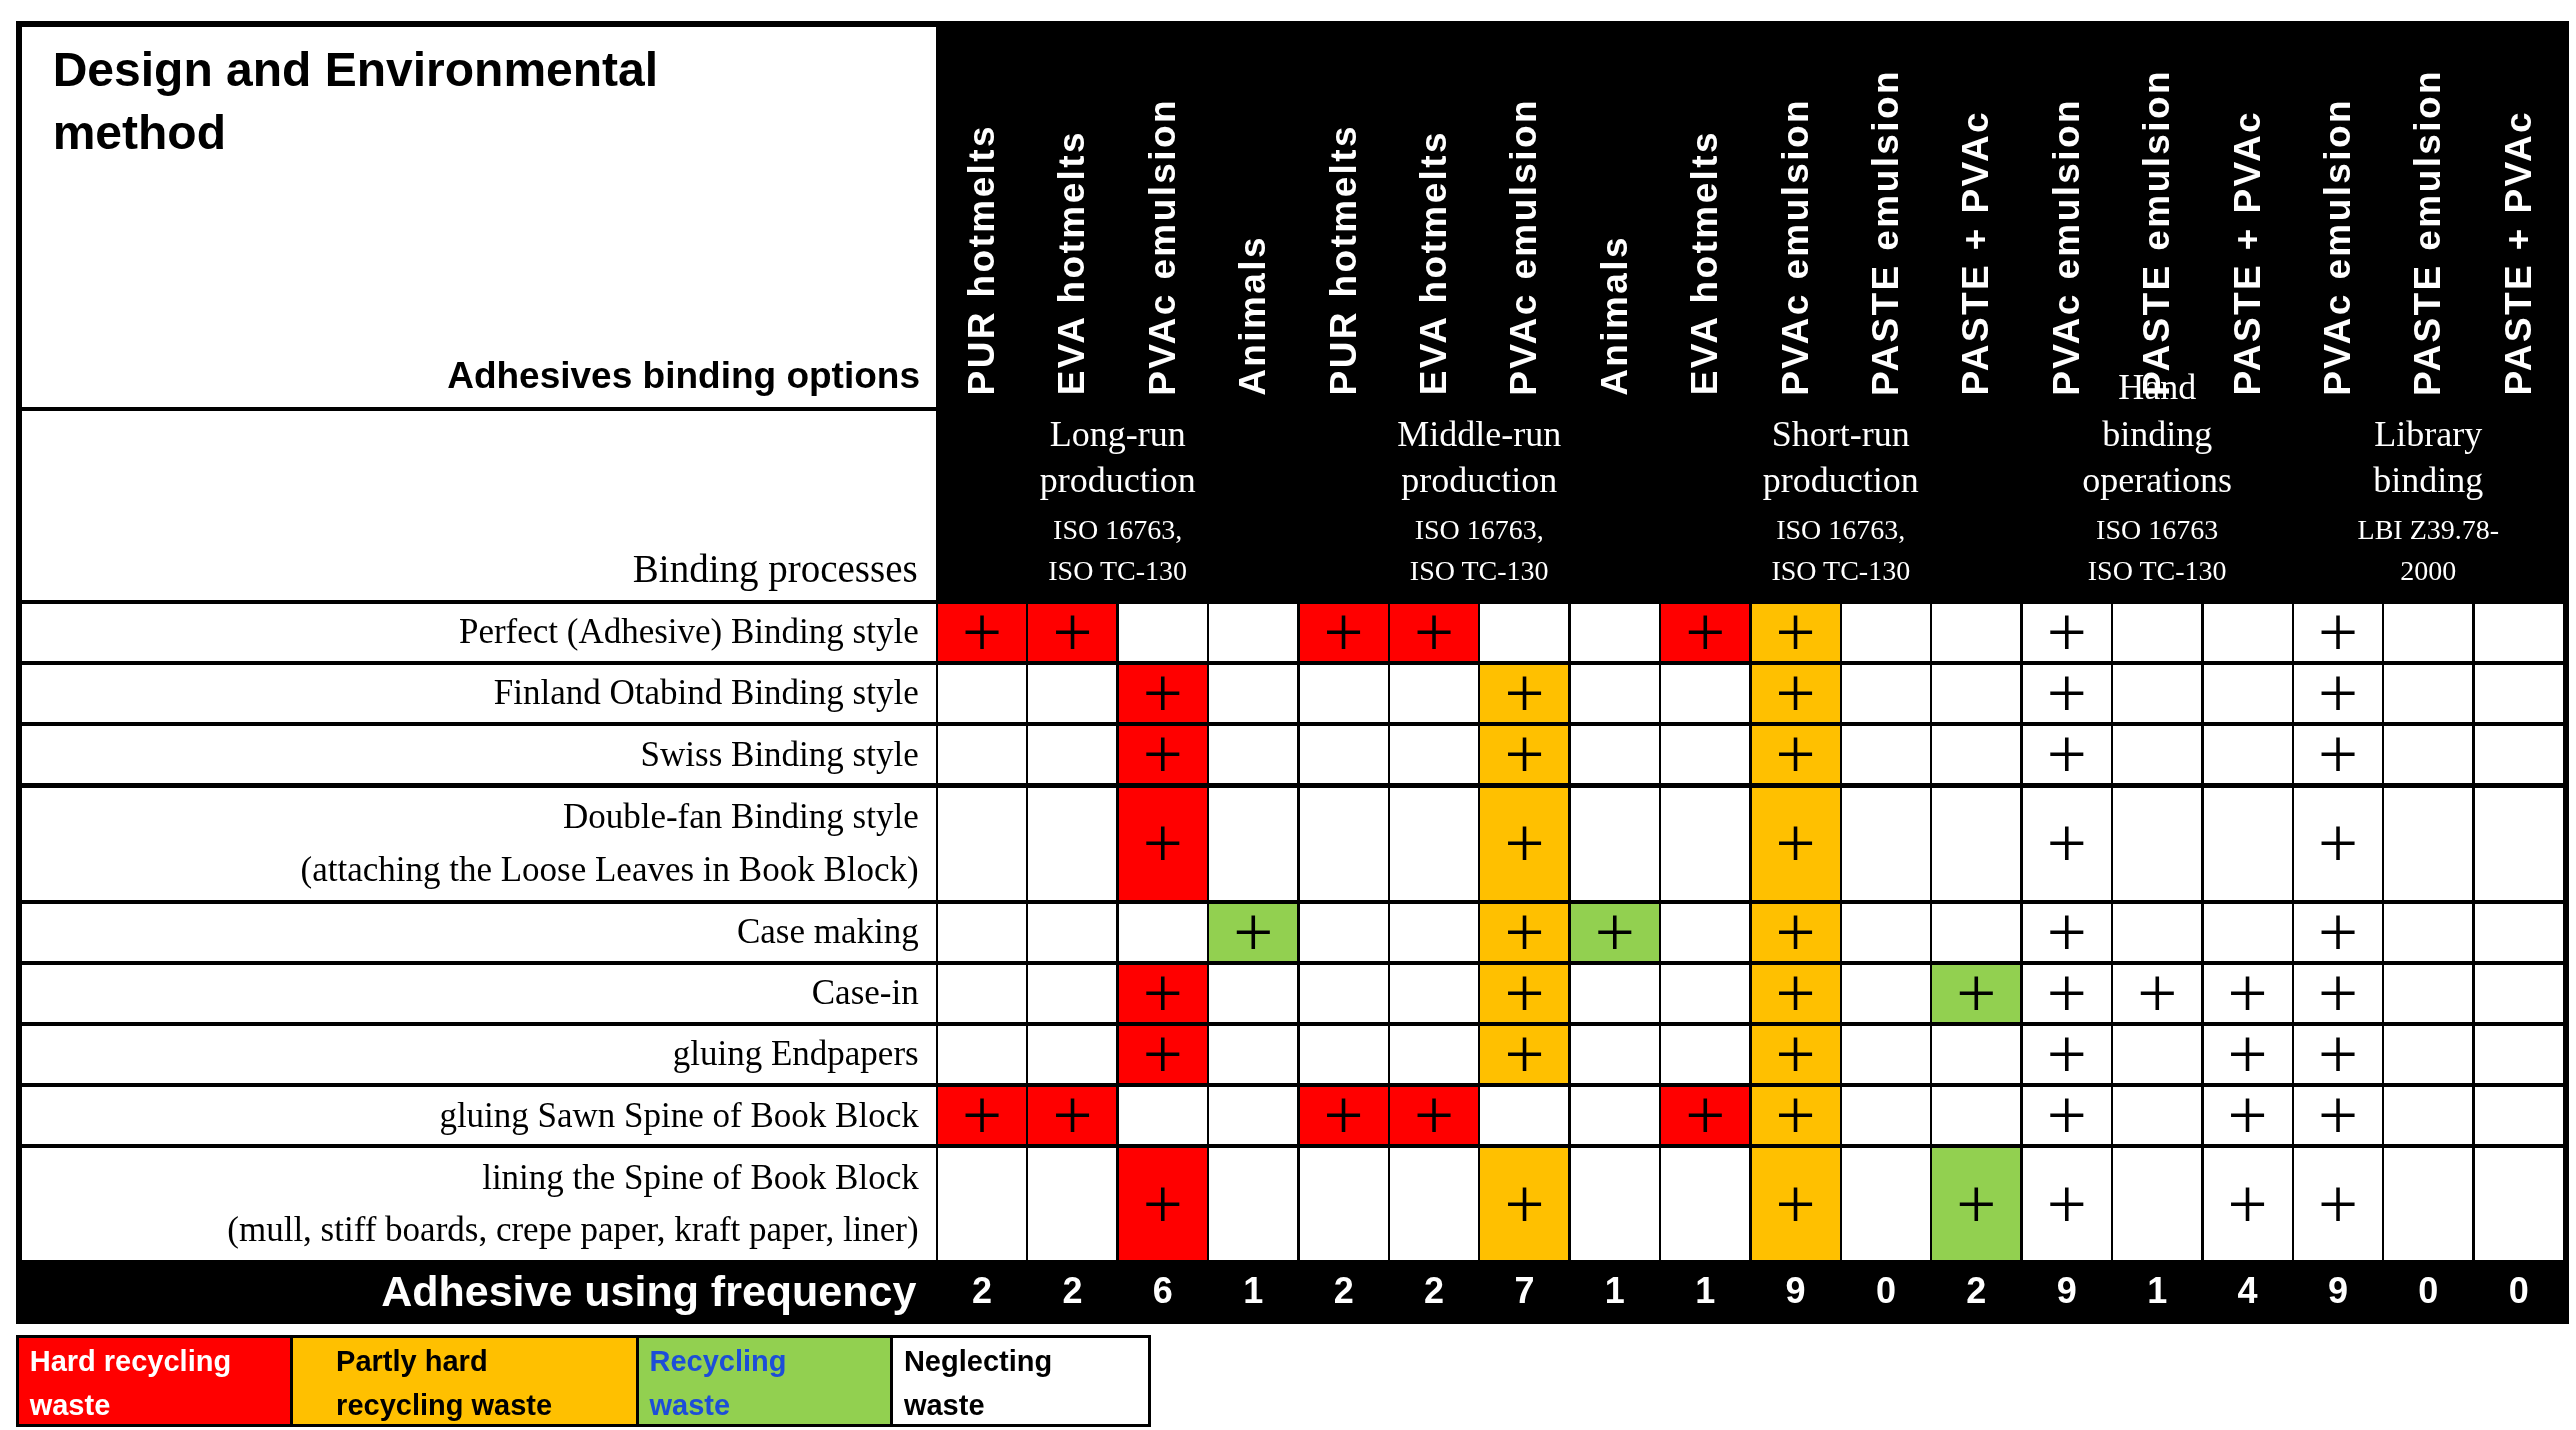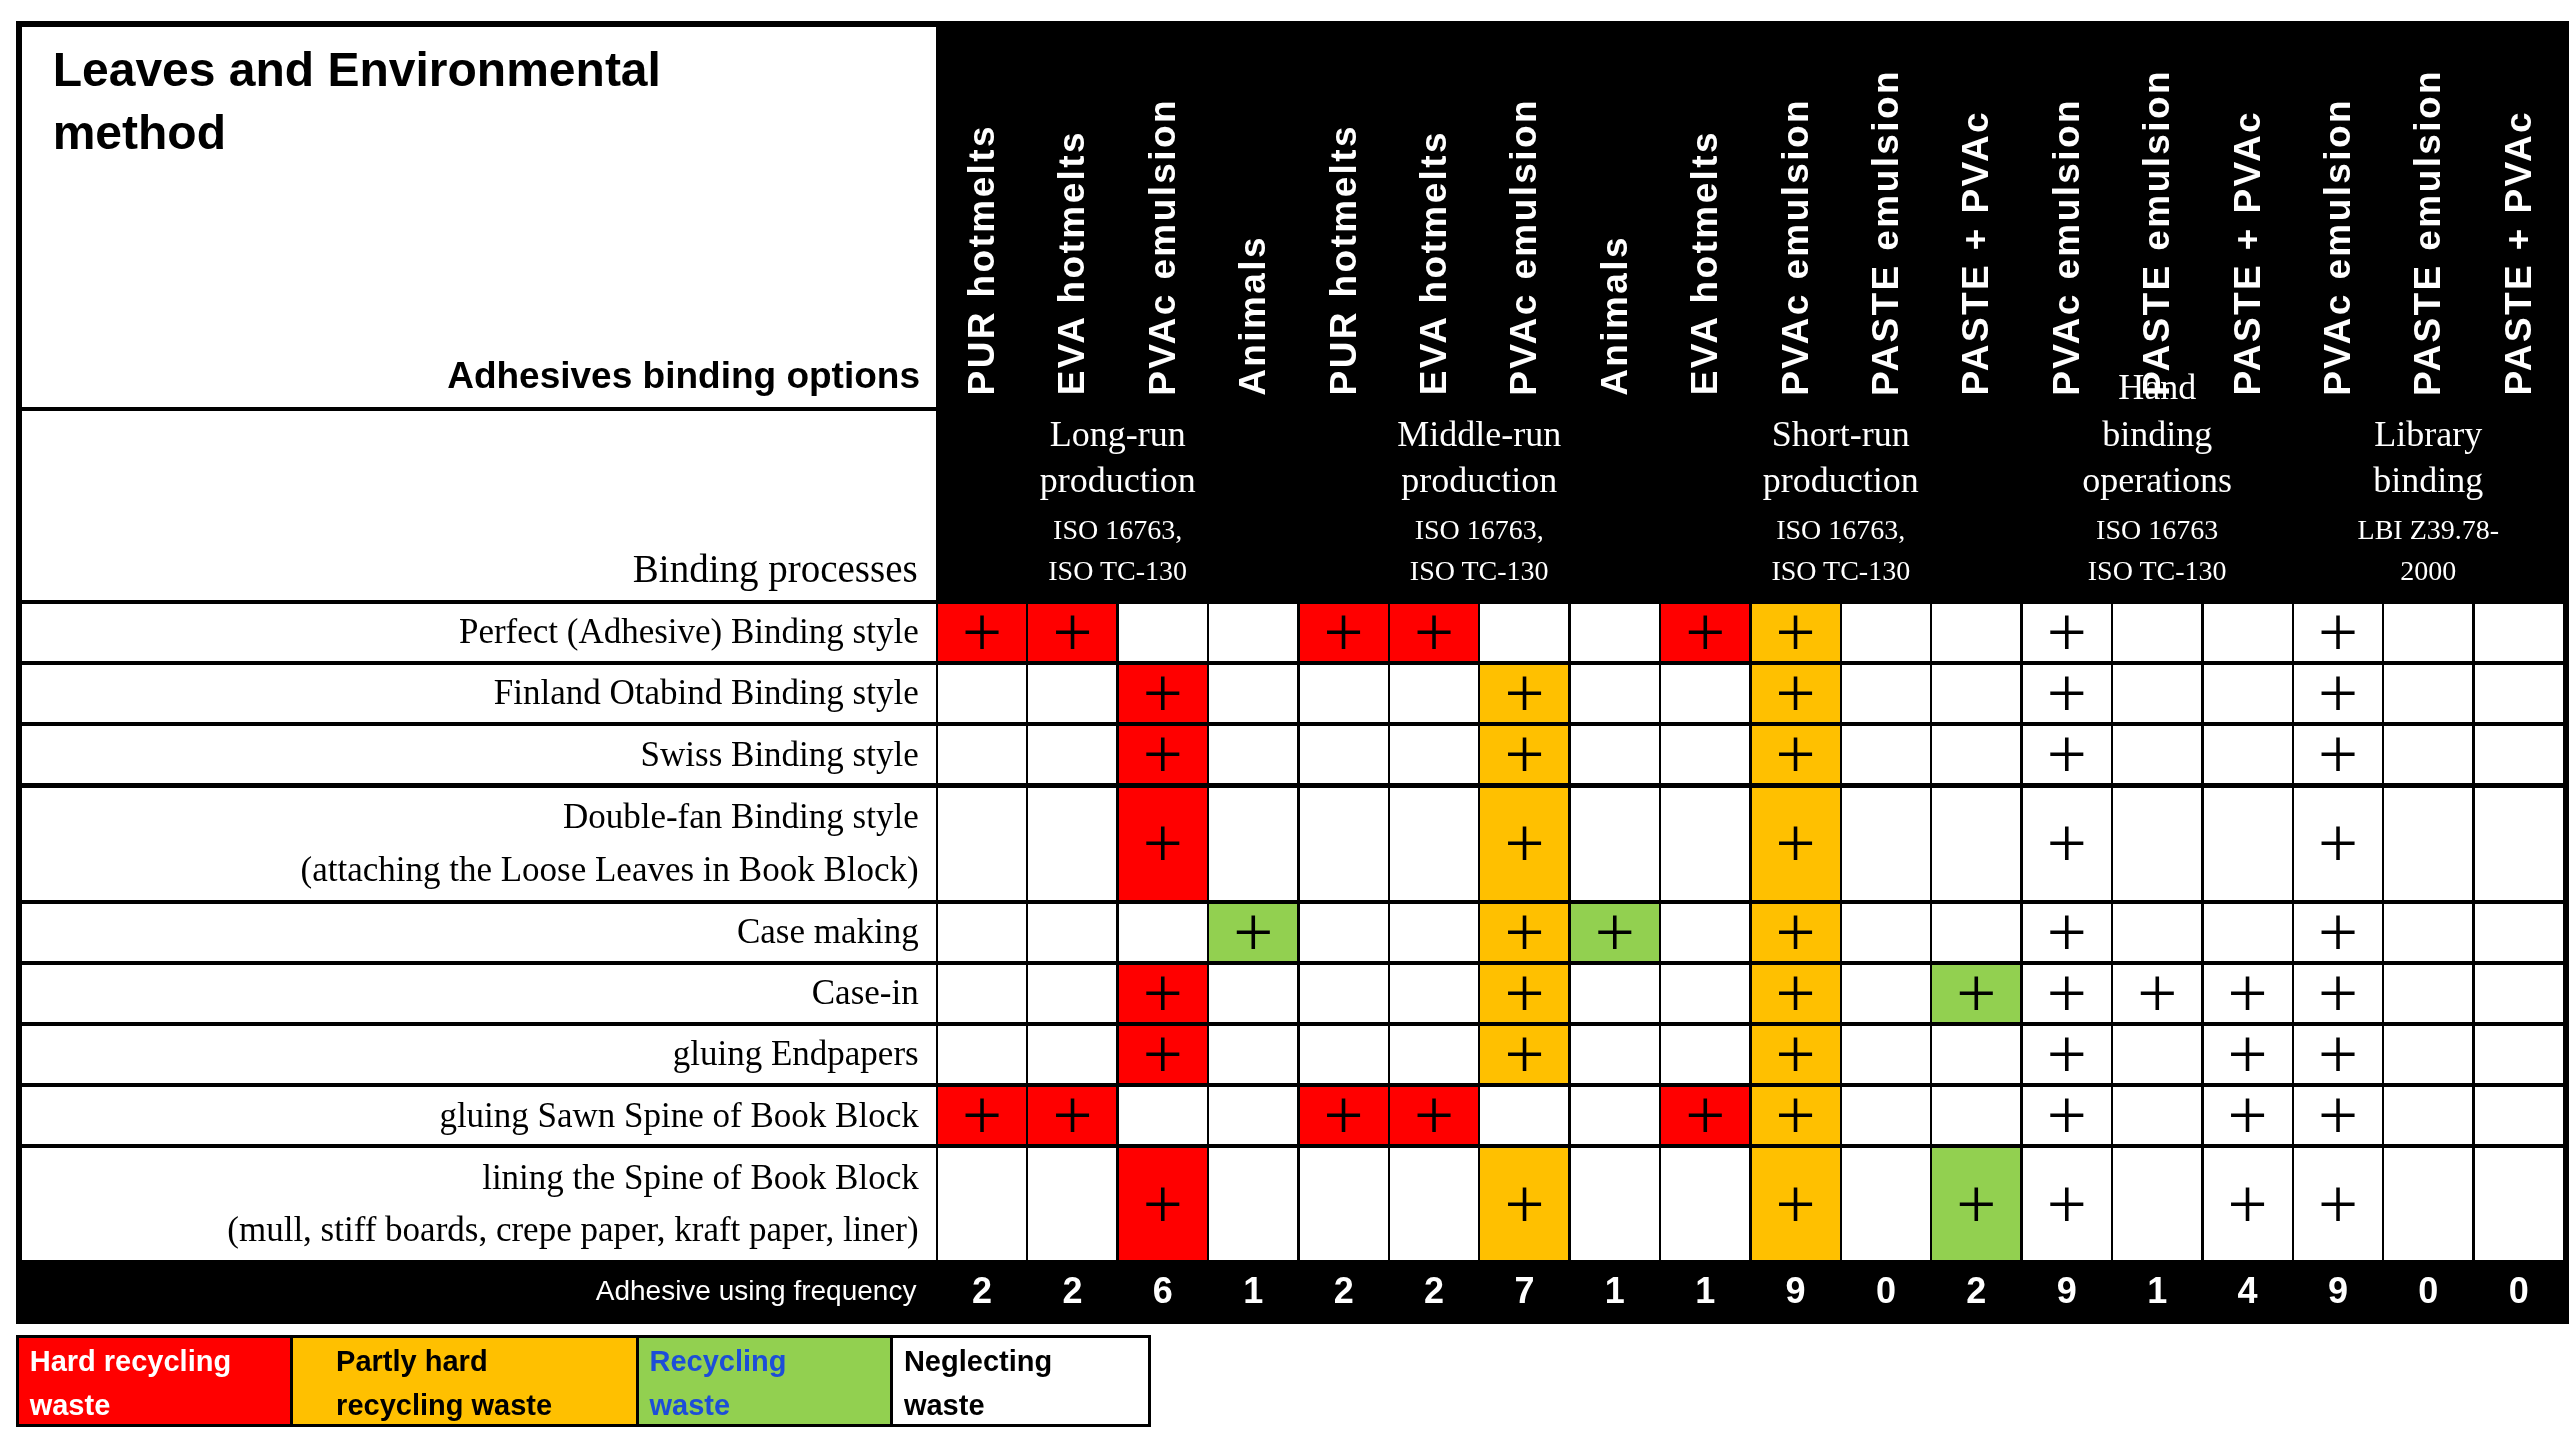--- a/index.html
+++ b/index.html
@@ -38,40 +38,40 @@
             padding-right:17px;font-family:"Liberation Serif",serif;font-size:35px;line-height:1.5;
             white-space:pre-line;}
   
   .cell{background:#fff;display:flex;align-items:center;justify-content:center;
         font-family:"Liberation Serif",serif;font-size:71px;font-weight:400;color:#000;}
   .c-r{background:var(--c-red);}
   .c-o{background:var(--c-orange);}
   .c-g{background:var(--c-green);}
   
   .freqlabel{grid-column:1;grid-row:12;color:#fff;display:flex;align-items:center;justify-content:flex-end;
-             padding-right:19.3px;font-weight:400;font-size:28px;}
+             padding-right:19.3px;font-weight:700;font-size:43px;}
   .freq{color:#fff;display:flex;align-items:center;justify-content:center;font-weight:700;font-size:36px;}
   
   .legend{position:absolute;left:15.7px;top:1335px;display:flex;}
   .lgd{border:3.6px solid #000;height:92px;padding:2.4px 11px;box-sizing:border-box;
        font-weight:700;font-size:29px;line-height:1.5;white-space:pre-line;
        font-family:"Liberation Sans",sans-serif;}
   .lgd + .lgd{margin-left:-3.6px;}
   .lgd:nth-child(1){width:278px;}
   .lgd:nth-child(2){width:349px;padding-left:43px;}
   .lgd:nth-child(3){width:258px;}
   .lgd:nth-child(4){width:261px;}
 </style>
 </head>
 <body>
 
 <div class="page">
   <div class="tbl" id="tbl">
     <div class="cellA">
-      <div class="title">Leaves and Environmental
+      <div class="title">Design and Environmental
 method</div>
       <div class="subtitle">Adhesives binding options</div>
     </div>
     <div class="cellB">
       <span>Binding processes</span>
     </div>
     <div class="freqlabel">Adhesive using frequency</div>
   <div class="colhead" style="grid-area: 1 / 2;">
         <span>PUR hotmelts</span>
       </div>

